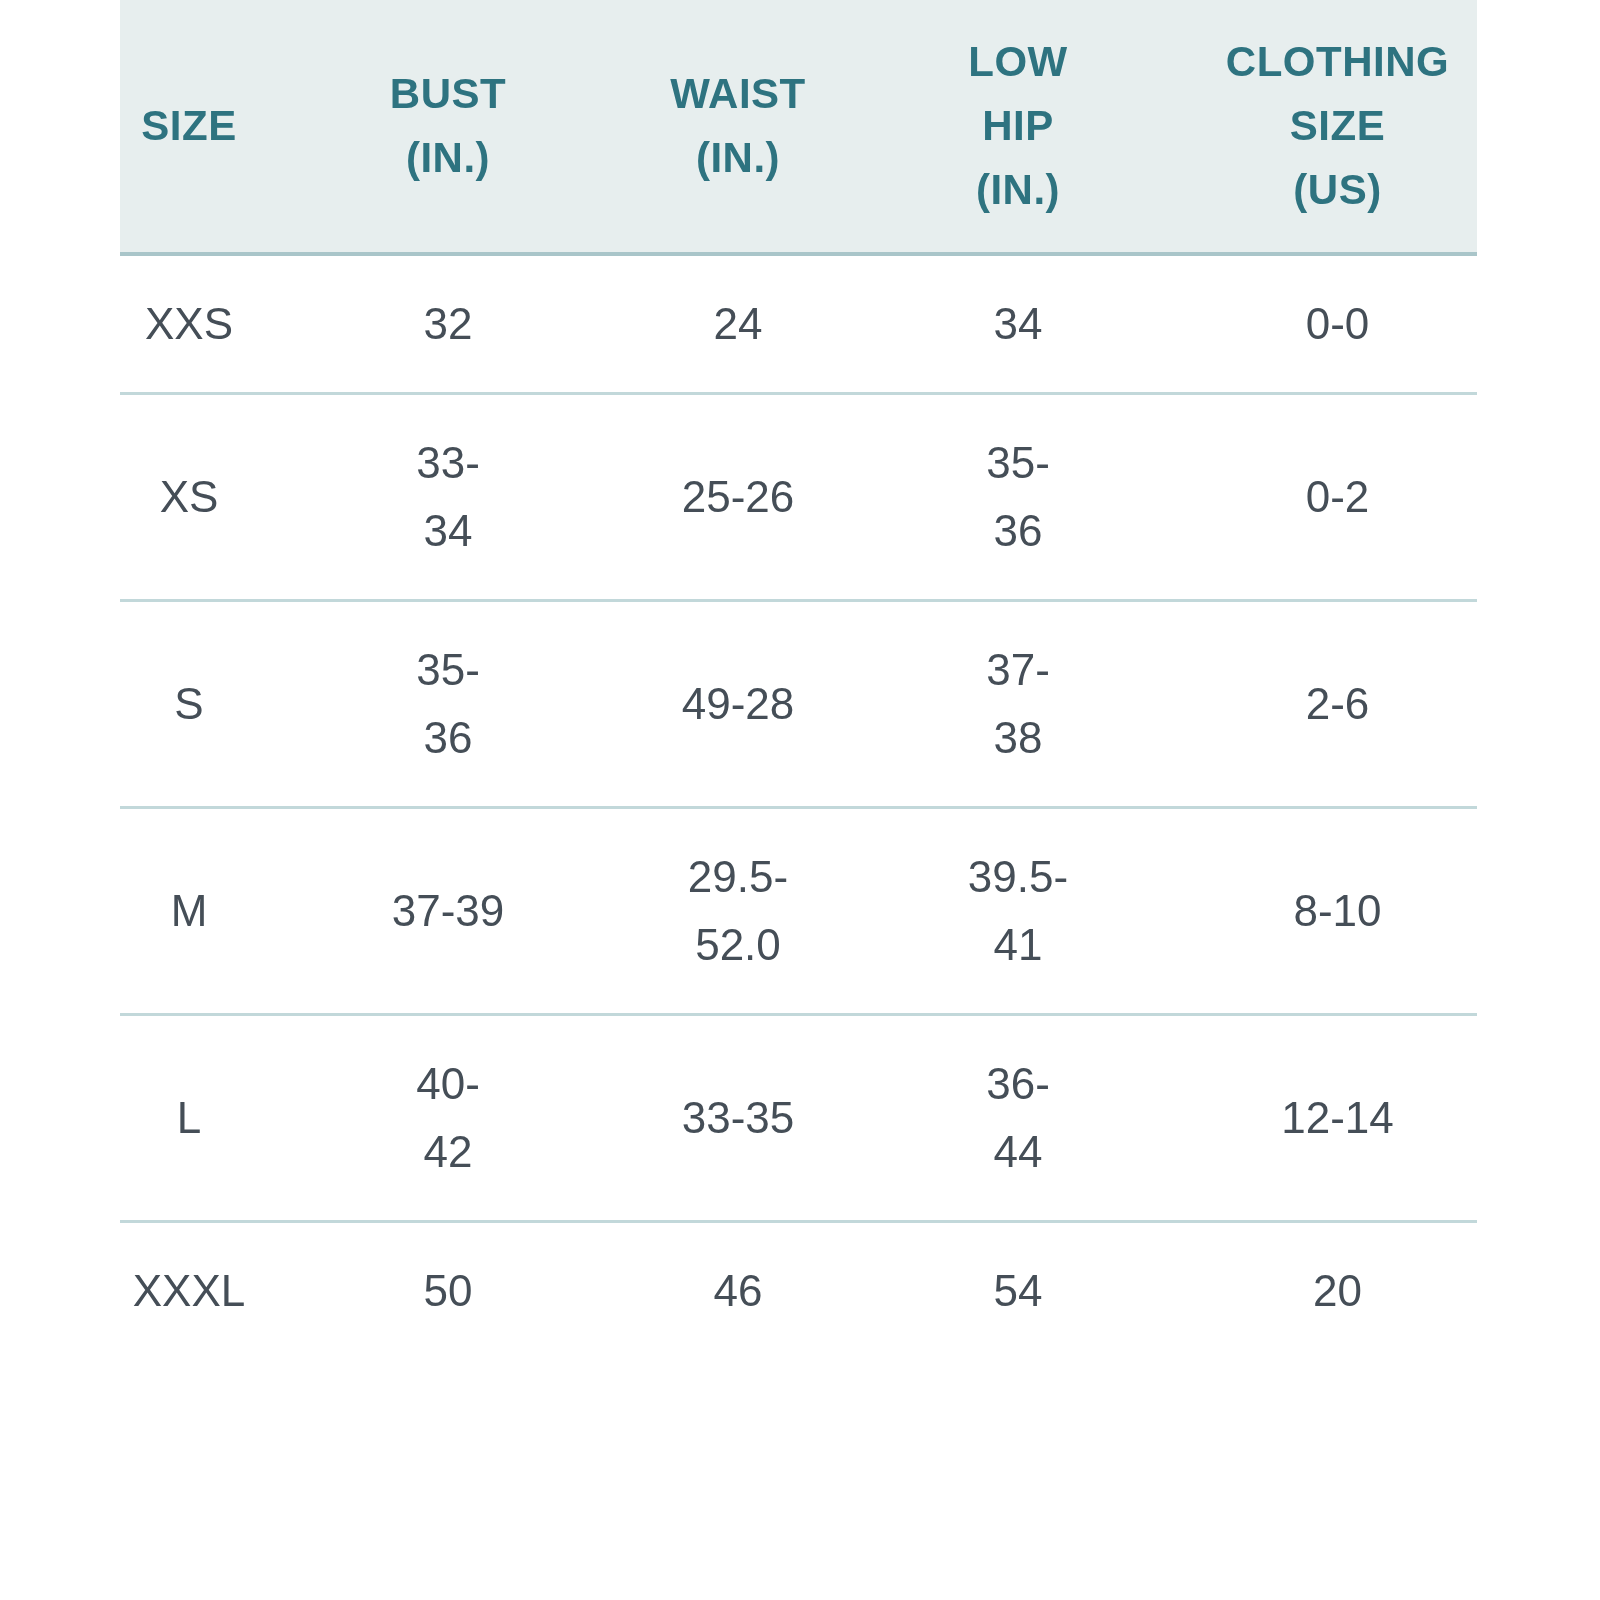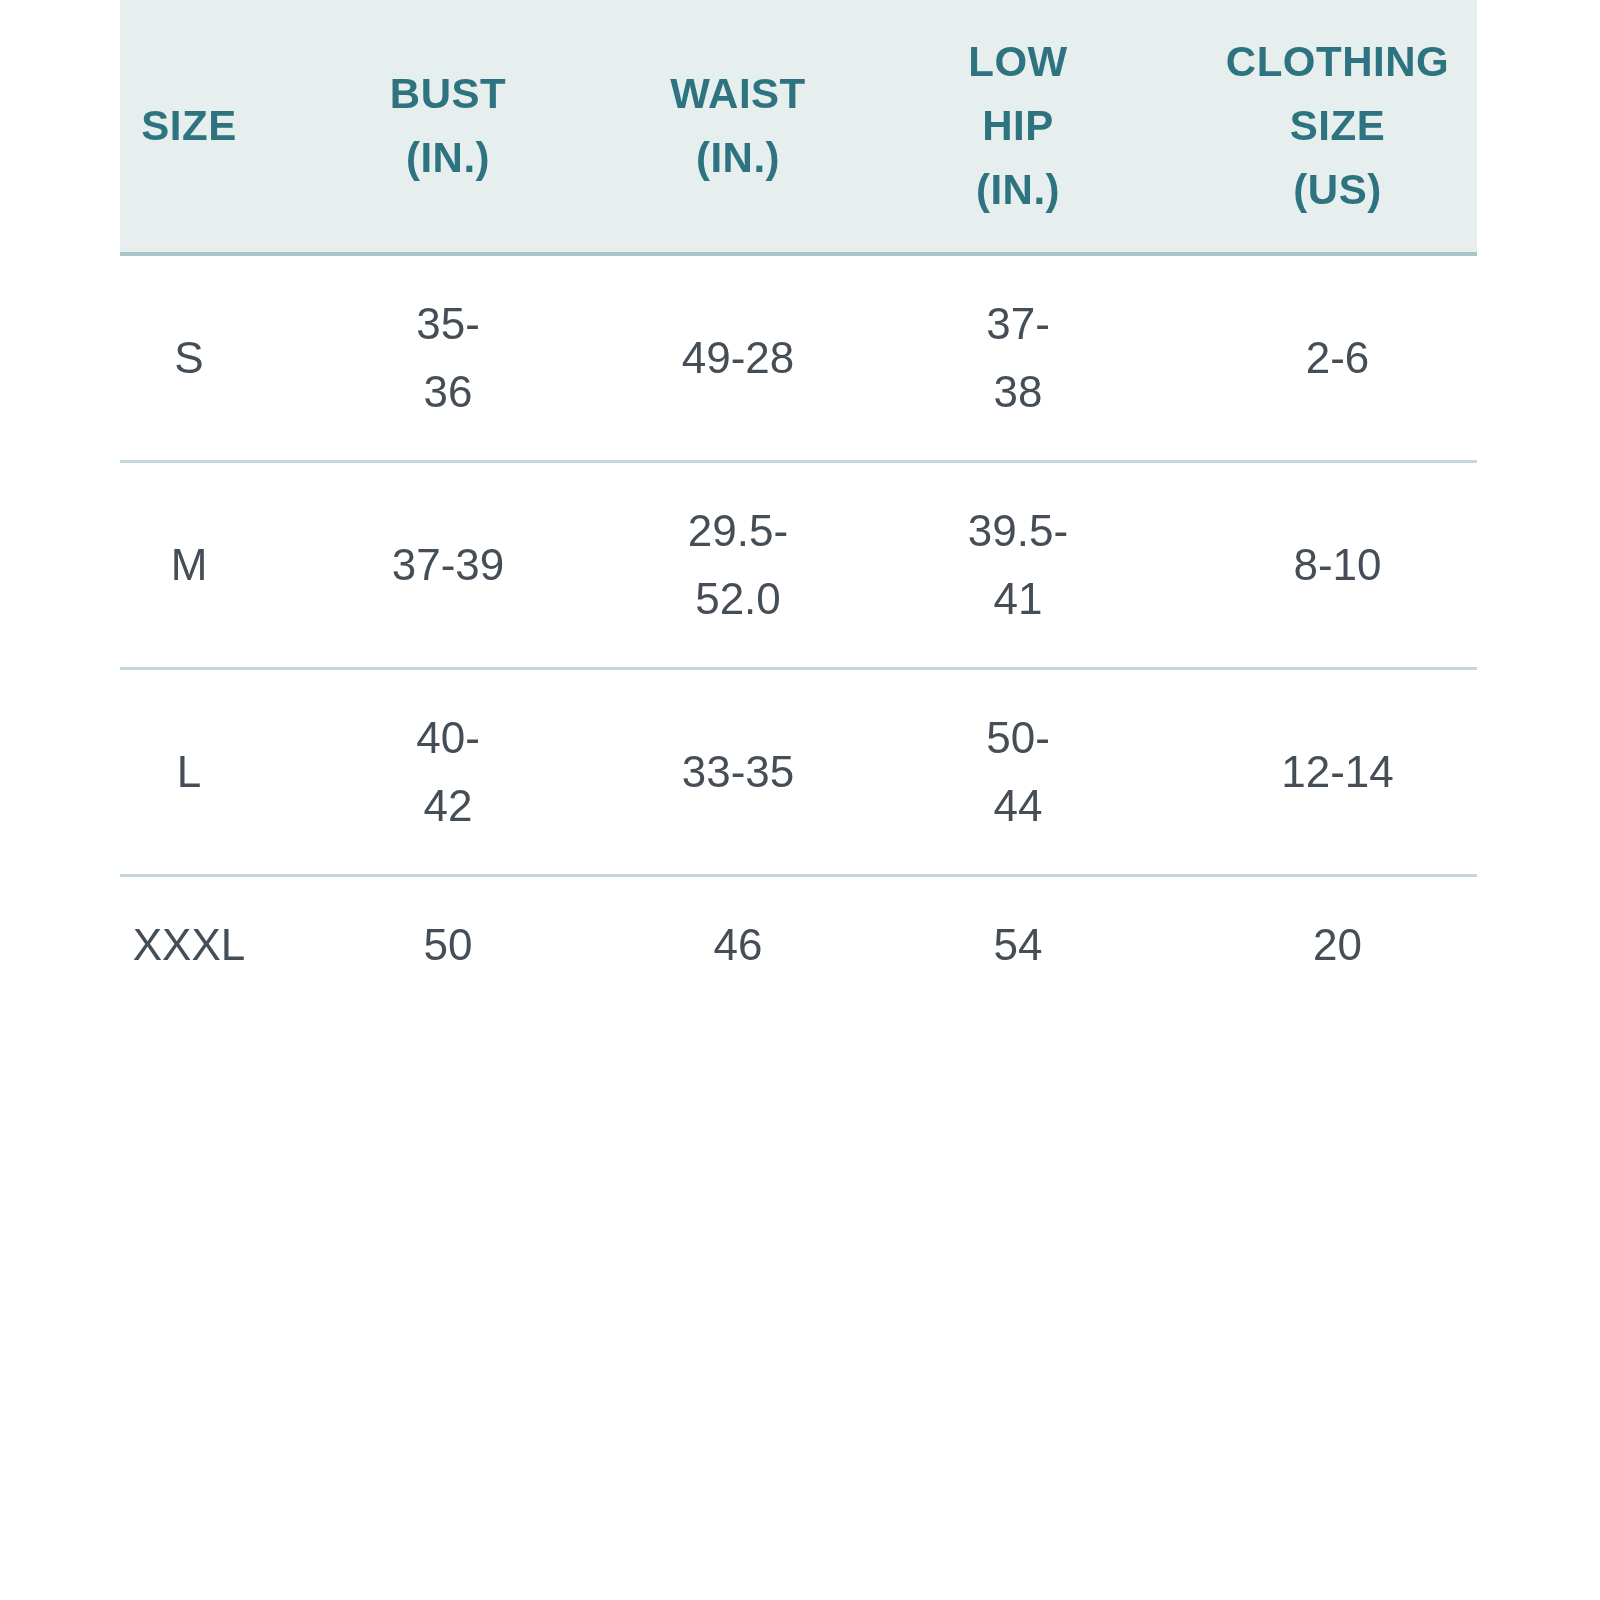--- a/index.html
+++ b/index.html
@@ -71,20 +71,36 @@
       <th>LOW
 HIP
 (IN.)</th>
       <th>CLOTHING
 SIZE
 (US)</th>
     </tr>
   </thead>
   <tbody>
     <tr>
+      <td>XXS</td>
+      <td>32</td>
+      <td>24</td>
+      <td>34</td>
+      <td>0-0</td>
+    </tr>
+    <tr>
+      <td>XS</td>
+      <td>33-
+34</td>
+      <td>25-26</td>
+      <td>35-
+36</td>
+      <td>0-2</td>
+    </tr>
+    <tr>
       <td>S</td>
       <td>35-
 36</td>
       <td>49-28</td>
       <td>37-
 38</td>
       <td>2-6</td>
     </tr>
     <tr>
       <td>M</td>
@@ -93,21 +109,21 @@
 52.0</td>
       <td>39.5-
 41</td>
       <td>8-10</td>
     </tr>
     <tr>
       <td>L</td>
       <td>40-
 42</td>
       <td>33-35</td>
-      <td>50-
+      <td>36-
 44</td>
       <td>12-14</td>
     </tr>
     <tr>
       <td>XXXL</td>
       <td>50</td>
       <td>46</td>
       <td>54</td>
       <td>20</td>
     </tr>

